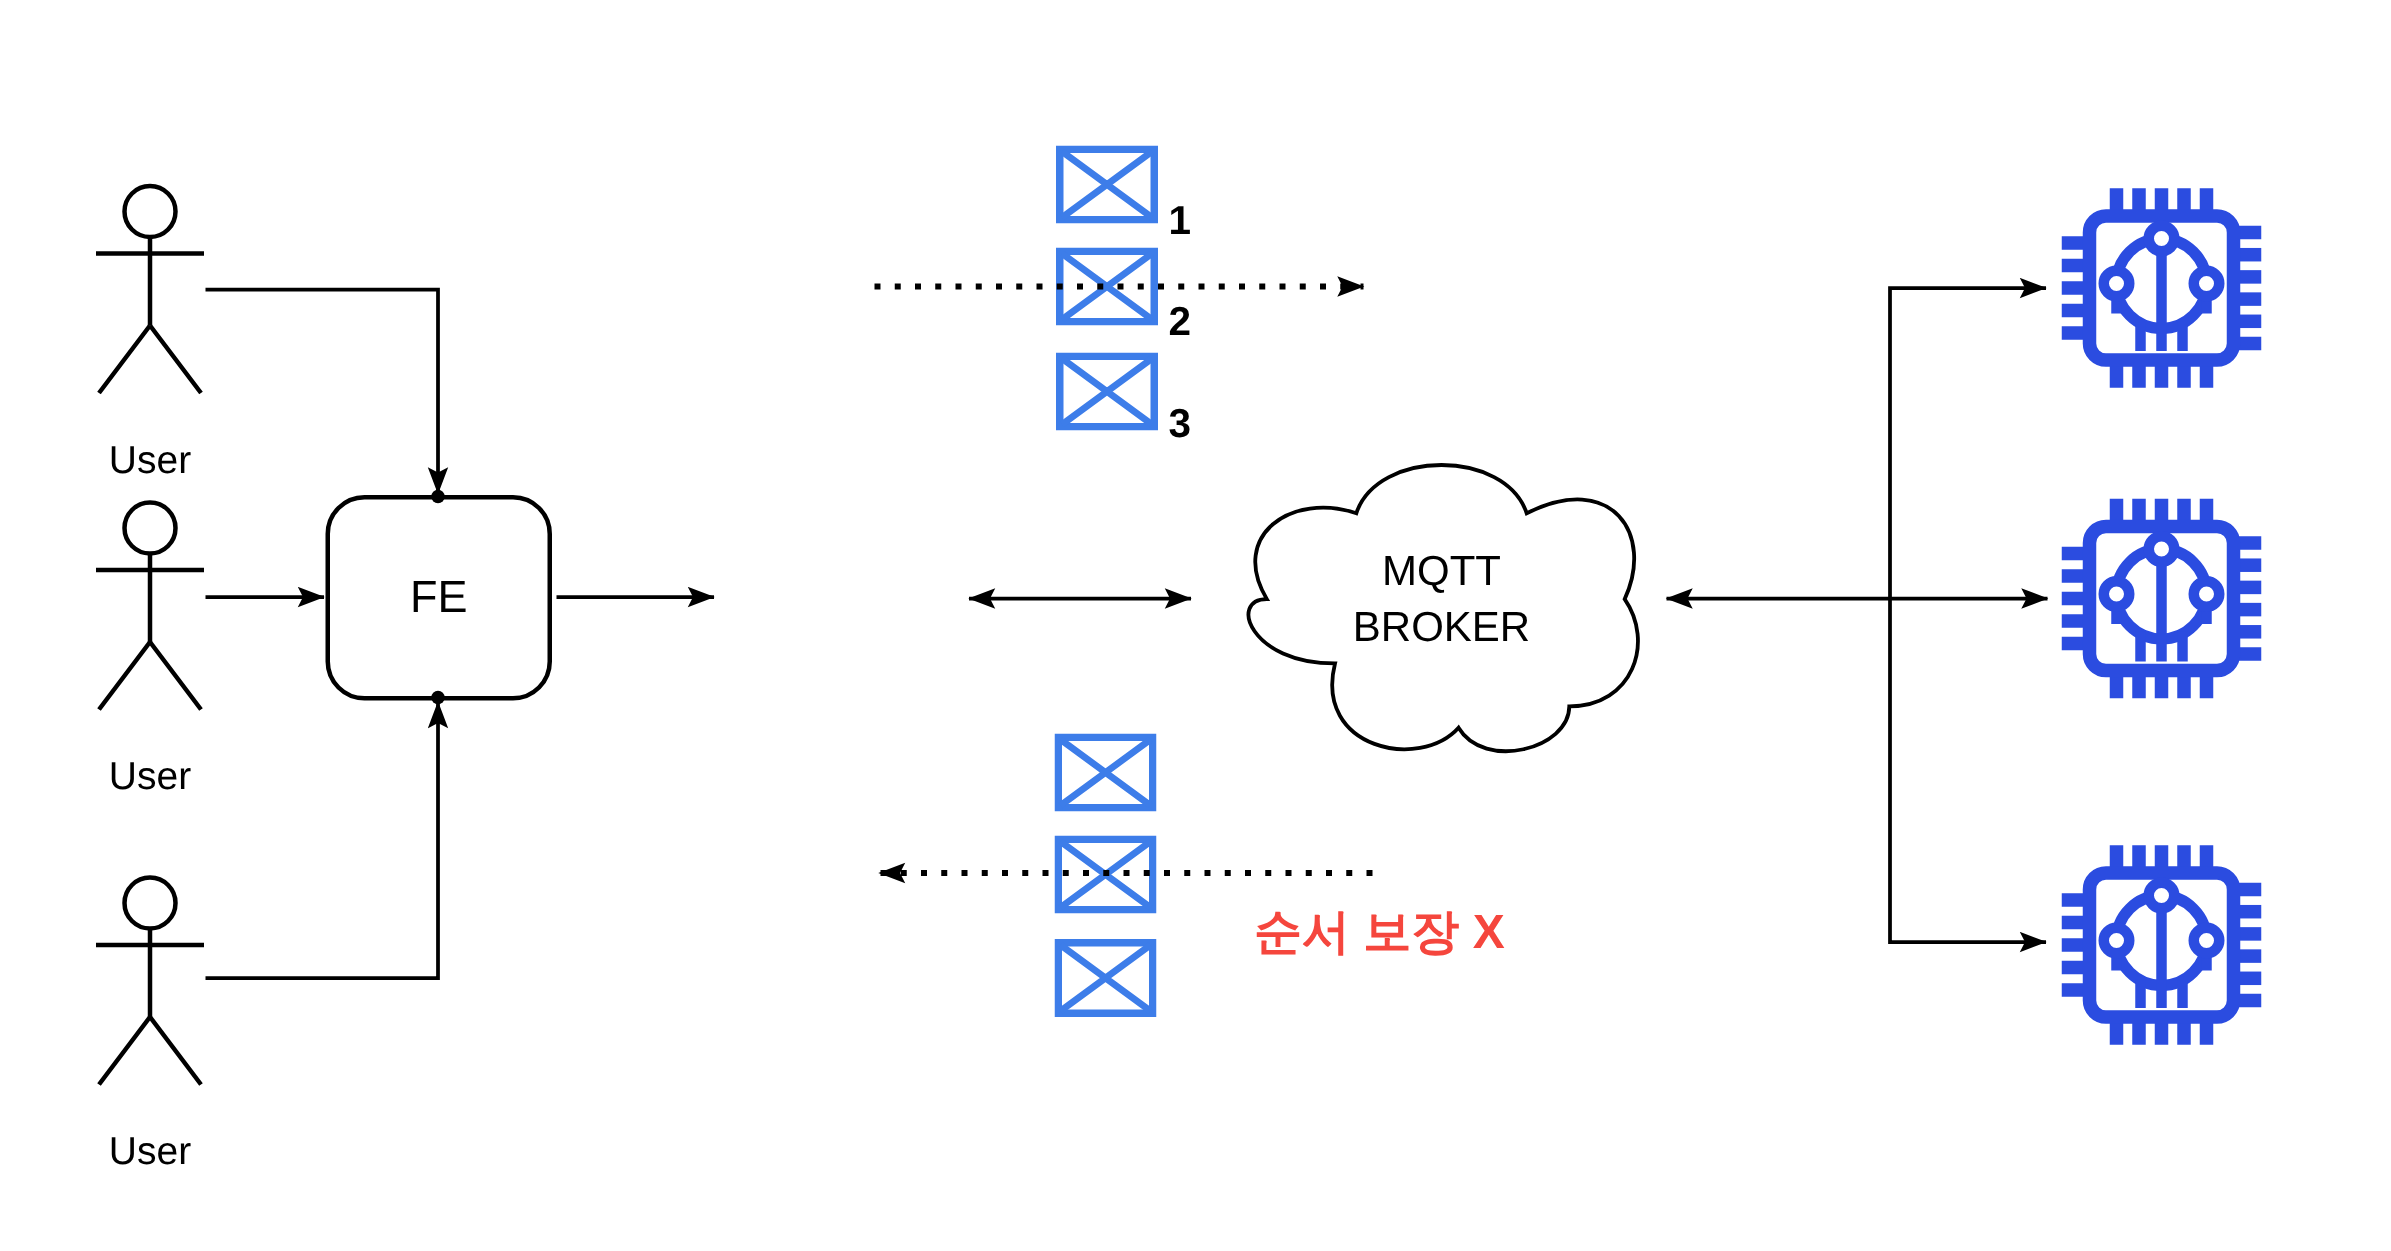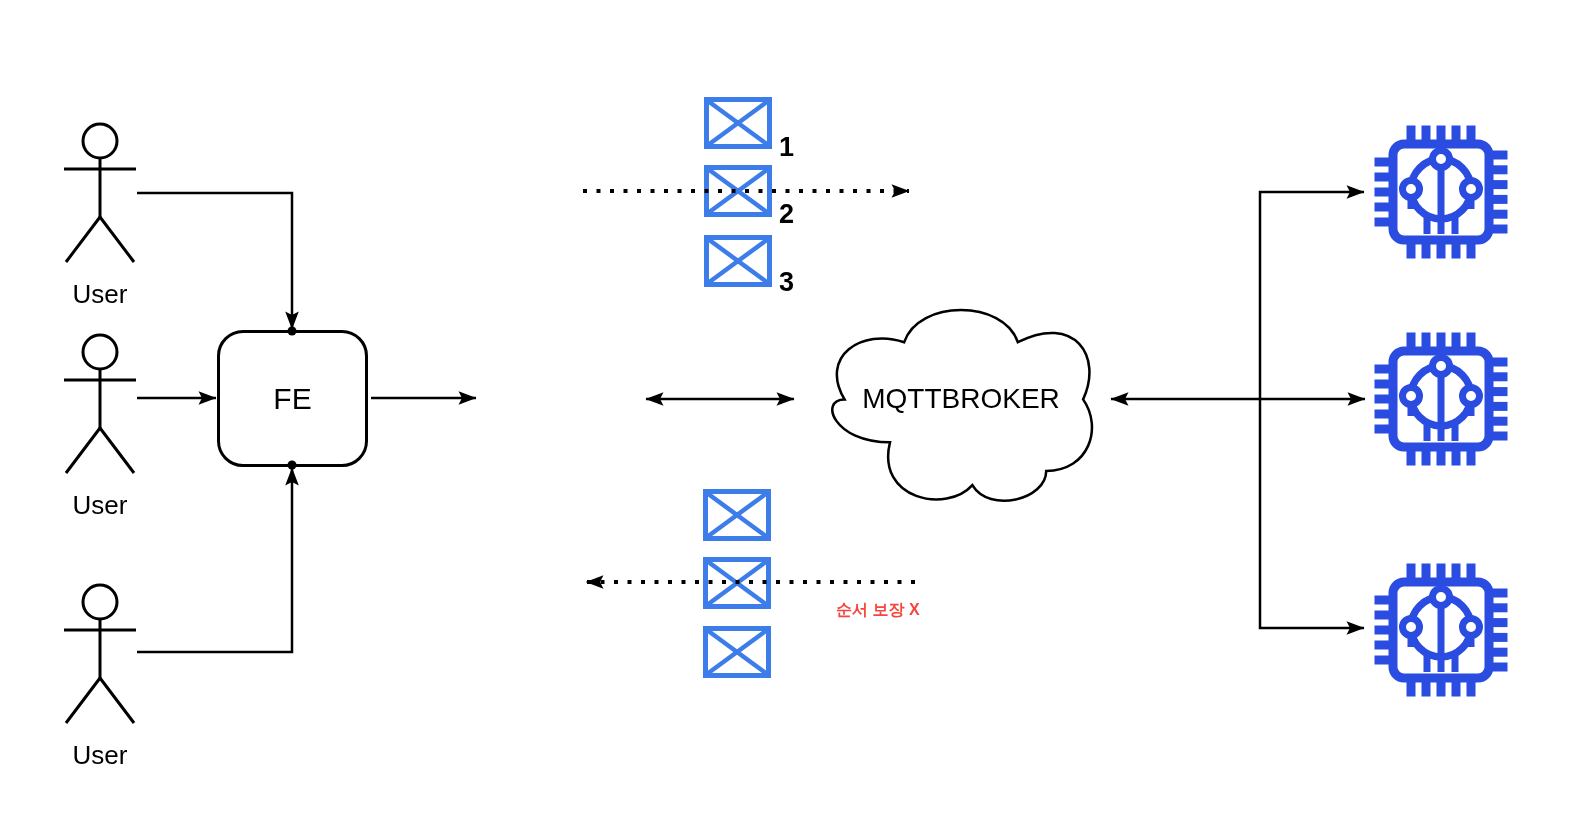--- a/index.html
+++ b/index.html
@@ -9,45 +9,45 @@
   
   .box{position:absolute;box-sizing:border-box;background:#fff;border:3px solid #000;
        border-radius:26px;display:flex;align-items:center;justify-content:center;
        font-size:30px;}
   .box-fe{left:217px;top:330px;width:151px;height:137px;}
   .box-be{left:477px;top:330px;width:166px;height:137px;}
 
   
   .user{position:absolute;width:76px;height:142px;}
   .sf{fill:none;stroke:#000;stroke-width:3;}
-  .user-label{position:absolute;width:100px;text-align:center;font-size:26px;}
+  .user-label{position:absolute;width:100px;text-align:center;font-size:26px;margin-top:12px;}
 
   
   .cloud{position:absolute;left:819px;top:287px;width:284px;height:239px;}
   .cloud-path{fill:#fff;stroke:#000;stroke-width:2.5;}
   .broker-text{position:absolute;left:0;top:0;right:0;bottom:0;display:flex;
-               flex-direction:row;align-items:center;justify-content:center;
+               flex-direction:column;align-items:center;justify-content:center;
                transform:translateY(-8px);font-size:28px;line-height:37px;text-align:center;}
 
   
   .envelope{position:absolute;width:68px;height:52px;}
   .env-rect{fill:#fff;stroke:var(--envelope-blue);stroke-width:5;}
   .env-diag{fill:none;stroke:var(--envelope-blue);stroke-width:4.5;}
   .msg-num{position:absolute;font-size:27px;font-weight:700;}
 
   
   .chip{position:absolute;width:140px;height:140px;}
   .chip-pin{fill:var(--chip-blue);}
   .chip-body{fill:#fff;stroke:var(--chip-blue);stroke-width:9;}
   .chip-ring{fill:none;stroke:var(--chip-blue);stroke-width:7.5;}
   .chip-stem{fill:none;stroke:var(--chip-blue);stroke-width:7;}
   .chip-node{fill:#fff;stroke:var(--chip-blue);stroke-width:7;}
 
   
-  .annotation{position:absolute;left:836px;top:600px;font-size:16px;font-weight:700;
+  .annotation{position:absolute;left:836px;top:600px;font-size:32px;font-weight:700;
               color:var(--annotation-red);white-space:nowrap;}
 
   
   .wires{position:absolute;left:0;top:0;z-index:10;pointer-events:none;}
   .wire{fill:none;stroke:#000;stroke-width:2.5;}
   .dotted{fill:none;stroke:#000;stroke-width:4;stroke-dasharray:4 9.5;}
   .dot{fill:#000;}
 </style>
 </head>
 <body>

